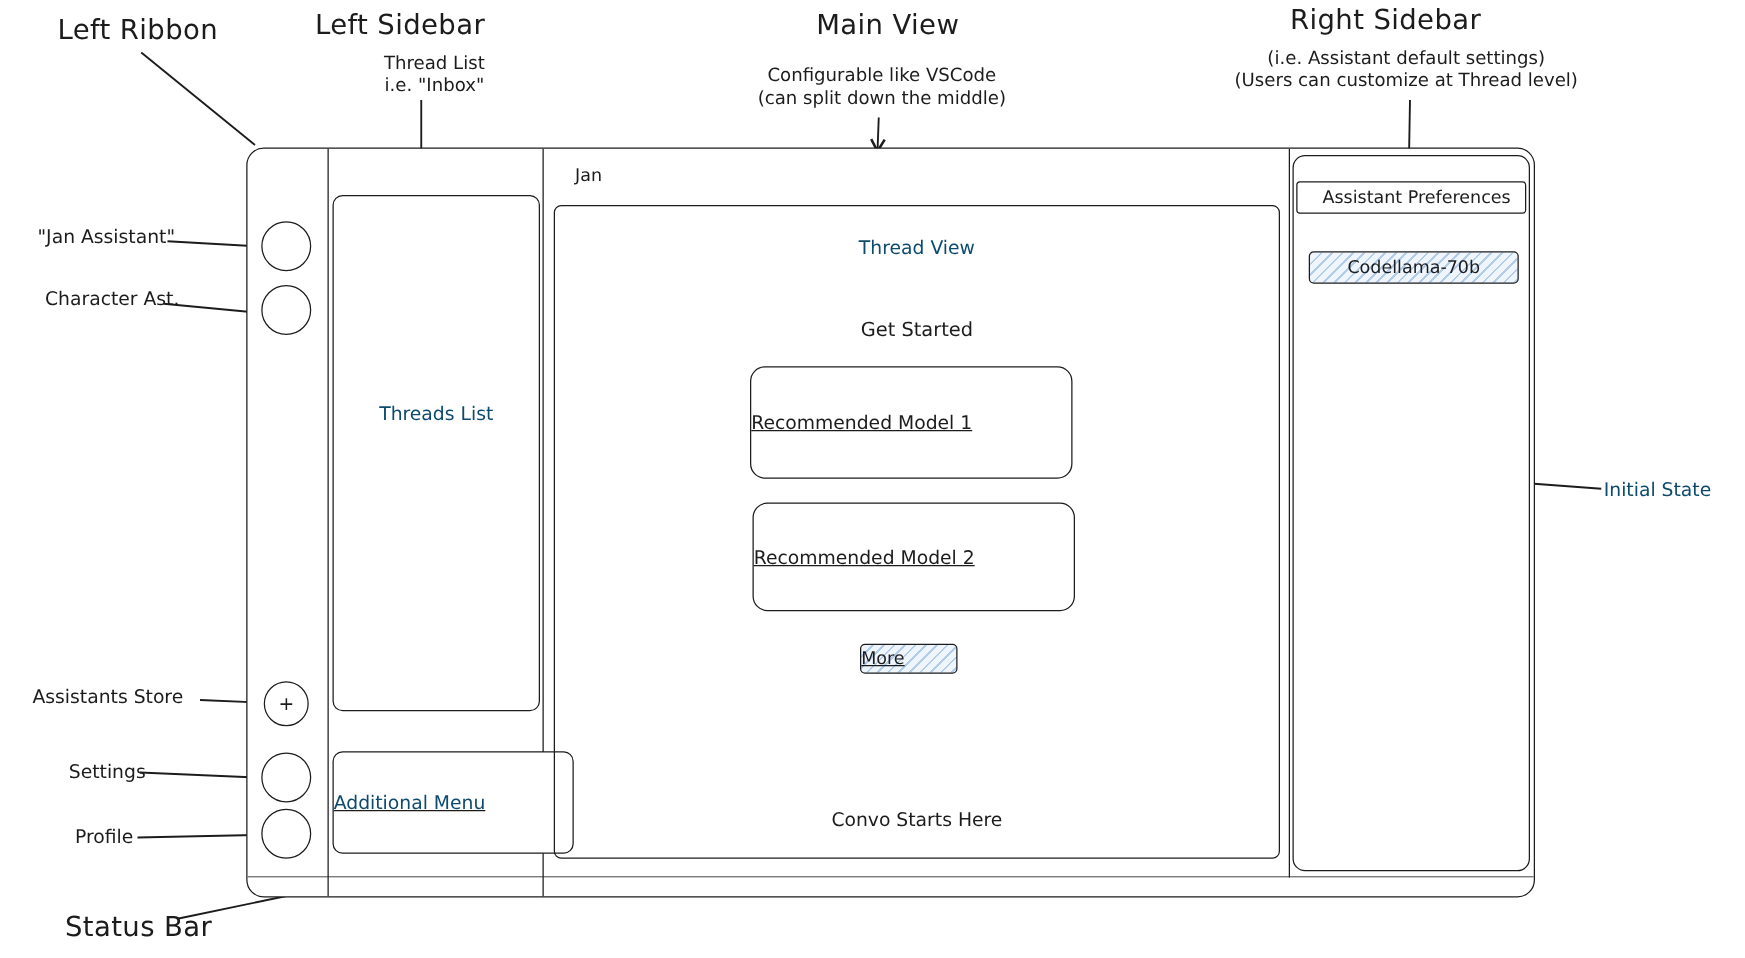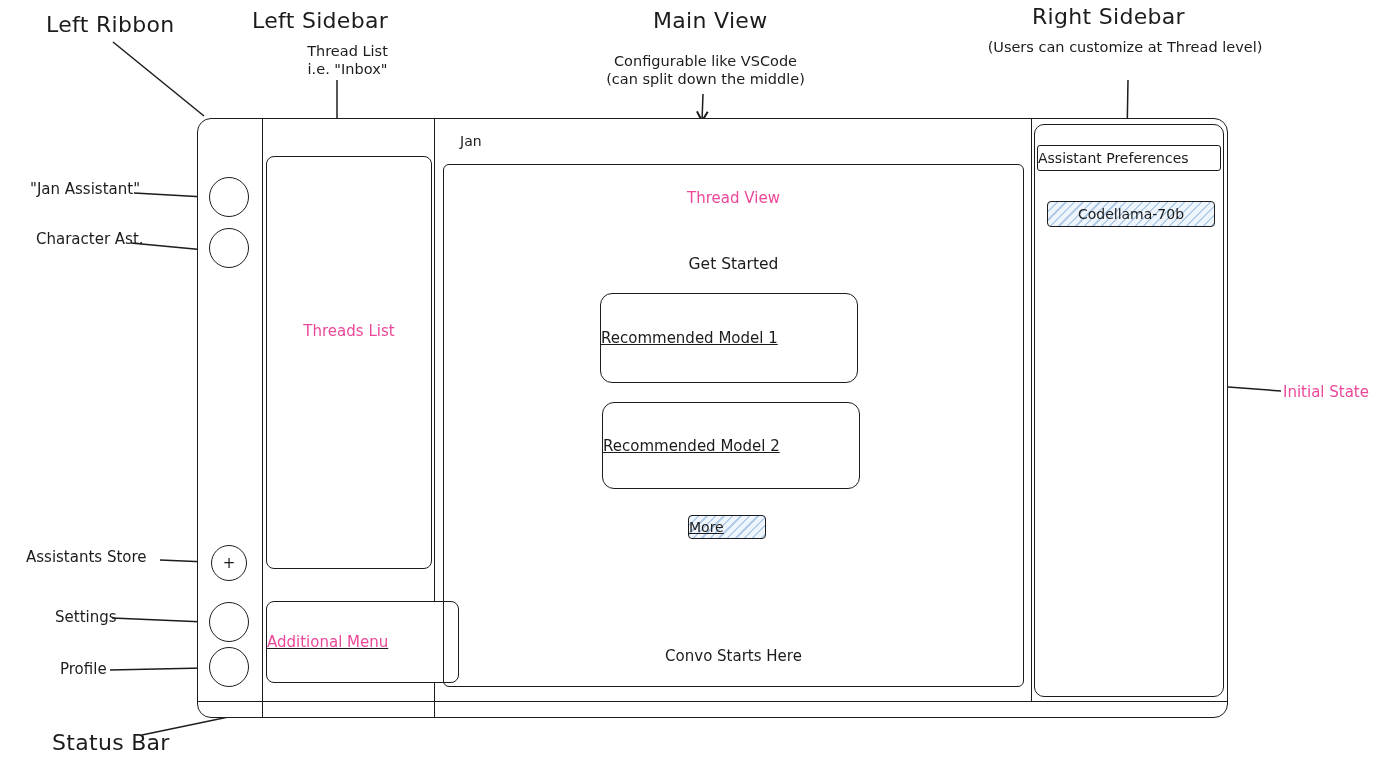--- a/index.html
+++ b/index.html
@@ -6,21 +6,21 @@
   html,body { background:#ffffff; }
   .canvas {
     position:relative; width:1396px; height:766px; overflow:hidden;
     background:#ffffff; color:#1c1c1c;
     font-family:"DejaVu Sans", sans-serif;
   }
   .abs { position:absolute; }
   .h1 { font-size:22px; letter-spacing:.3px; white-space:nowrap; }
   .sub { font-size:14.5px; text-align:center; line-height:1.25; }
   .lbl { font-size:15px; white-space:nowrap; }
-  .red { color:#ec4899; }
+  .red { color:#0c4a6e; }
   .overlay { position:absolute; left:0; top:0; pointer-events:none; }
 
   .window {
     position:absolute; left:197px; top:118px; width:1031px; height:600px;
     border:1.6px solid #1c1c1c; border-radius:14px; background:#fff;
   }
   .vdiv { position:absolute; top:0; width:0; border-left:1.5px solid #1c1c1c; }
   .statusbar { position:absolute; left:0; top:582px; width:100%; height:17px; border-top:1.5px solid #1c1c1c; border-radius:0 0 13px 13px; }
 
   .circ { position:absolute; border:1.6px solid #1c1c1c; border-radius:50%; background:#fff; }
@@ -36,21 +36,21 @@
   .hatch {
     border:1.4px solid #1c1c1c; border-radius:4px;
     background:
       repeating-linear-gradient(135deg, rgba(130,170,215,.55) 0px, rgba(130,170,215,.55) 1.5px, transparent 1.5px, transparent 6px),
       #eef5fc;
     font-size:14px;
   }
 
   .rpanel { position:absolute; left:836px; top:5px; width:190px; height:573px; border:1.5px solid #1c1c1c; border-radius:10px; }
   .rheader { position:absolute; left:2px; top:20px; width:184px; height:26px; border:1.4px solid #1c1c1c; border-radius:3px;
-             font-size:14px; display:flex; align-items:center; padding-left:0; }
+             font-size:14px; display:flex; align-items:center; padding-left:20px; }
   .chip { position:absolute; left:12px; top:76px; width:168px; height:26px; display:flex; align-items:center; justify-content:center; }
 
   .jan-title { position:absolute; left:262px; top:14px; font-size:14px; }
   .annot { font-size:14.5px; line-height:1.3; }
 </style>
 </head>
 <body>
 
 <div class="canvas">
 
@@ -85,20 +85,21 @@
     <div>Thread List</div>
     <div>i.e. "Inbox"</div>
   </div>
   <div class="abs h1" style="left:653px;top:8px">Main View</div>
   <div class="abs sub" style="left:588px;top:52px;width:235px">
     <div>Configurable like VSCode</div>
     <div>(can split down the middle)</div>
   </div>
   <div class="abs h1" style="left:1032px;top:4px">Right Sidebar</div>
   <div class="abs sub" style="left:975px;top:38px;width:300px">
+    <div>(i.e. Assistant default settings)</div>
     <div>(Users can customize at Thread level)</div>
   </div>
 
   <div class="abs lbl" style="left:30px;top:180px">"Jan Assistant"</div>
   <div class="abs lbl" style="left:36px;top:230px">Character Ast.</div>
   <div class="abs lbl" style="left:26px;top:548px">Assistants Store</div>
   <div class="abs lbl" style="left:55px;top:608px">Settings</div>
   <div class="abs lbl" style="left:60px;top:660px">Profile</div>
   <div class="abs h1" style="left:52px;top:730px">Status Bar</div>
 

